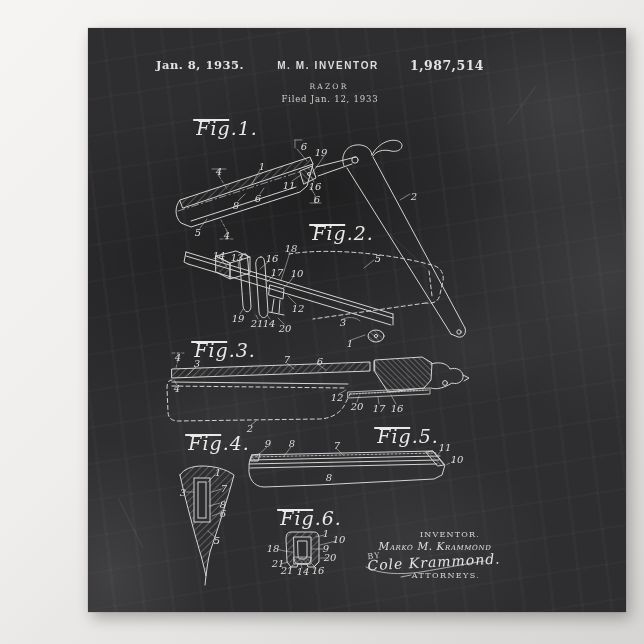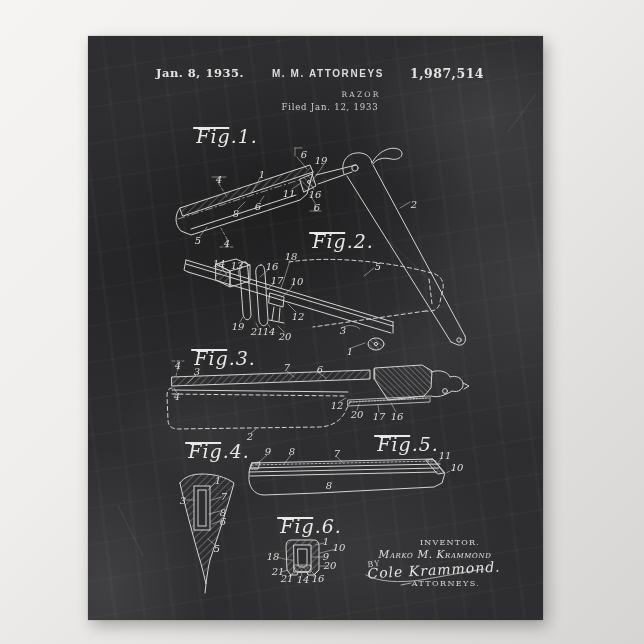--- a/index.html
+++ b/index.html
@@ -2,21 +2,21 @@
 <html><head>
 <meta charset="utf-8">
 <style>
   html,body{margin:0;padding:0;}
   body{
     width:644px;height:644px;overflow:hidden;position:relative;
     background:linear-gradient(135deg,#f5f4f3 0%,#efeeec 40%,#dedddb 78%,#d6d5d3 100%);
     font-family:"DejaVu Serif",serif;
   }
   .poster{
-    position:absolute;left:88px;top:36px;width:455px;height:584px;
+    position:absolute;left:88px;top:28px;width:538px;height:584px;
     box-shadow:4px 6px 14px rgba(0,0,0,.28), 0 0 1px rgba(0,0,0,.4);
   }
   .board{
     position:absolute;inset:0;background:#2e2e30;overflow:hidden;
   }
   
   .board::before{
     content:"";position:absolute;inset:0;z-index:1;pointer-events:none;
     background:
       radial-gradient(ellipse 200px 150px at 88% 14%, rgba(255,255,255,.08), transparent 65%),
@@ -32,21 +32,21 @@
     content:"";position:absolute;inset:0;z-index:3;pointer-events:none;
     background:
       repeating-linear-gradient(83deg, transparent 0 26px, rgba(255,255,255,.022) 26px 29px),
       repeating-linear-gradient(171deg, transparent 0 34px, rgba(255,255,255,.018) 34px 36px);
   }
   svg.art{position:absolute;inset:0;z-index:2;}
   .txt{position:absolute;z-index:4;transform:translate(-50%,-50%);white-space:nowrap;color:#e3e3e1;}
   .h-date   {left:112px;top:37px;font-size:11.5px;font-weight:bold;letter-spacing:.5px;}
   .h-name   {left:240px;top:37px;font-family:"Liberation Sans",sans-serif;font-size:10px;font-weight:bold;letter-spacing:1.6px;color:#dcdcda;}
   .h-number {left:359px;top:37px;font-size:12.5px;font-weight:bold;letter-spacing:.5px;text-align:right;}
-  .h-title  {left:241px;top:58px;font-size:7.5px;letter-spacing:2.2px;color:#c9c9c7;margin-left:32px;}
+  .h-title  {left:241px;top:58px;font-size:7.5px;letter-spacing:2.2px;color:#c9c9c7;}
   .h-filed  {left:242px;top:71px;font-size:8.5px;letter-spacing:.8px;color:#cfcfcd;}
   .figlabel{
     position:absolute;z-index:4;transform:translate(-50%,-50%);
     font:italic 19px "DejaVu Serif",serif;color:#e9e9e7;letter-spacing:1px;white-space:nowrap;
   }
   .figlabel i{position:absolute;left:-3px;top:2px;width:58%;height:1.6px;background:#e9e9e7;}
   .callout{
     position:absolute;z-index:4;transform:translate(-50%,-50%);
     font:italic 10px "DejaVu Serif",serif;color:#dededc;white-space:nowrap;
   }
@@ -220,21 +220,21 @@
         <path d="M 214,540 L 213,537"></path>
       </g>
 
       <g fill="none" stroke="#dcdcda" stroke-width="0.9" stroke-linecap="round" opacity="0.8">
         <path d="M 278,539 C 290,546 312,547 333,544 C 356,540 378,536 396,533"></path>
         <path d="M 313,549 L 323,547"></path>
       </g>
     </svg>
 
     <span class="txt h-date">Jan. 8, 1935.</span>
-    <span class="txt h-name">M. M. ATTORNEYS</span>
+    <span class="txt h-name">M. M. INVENTOR</span>
     <span class="txt h-number">1,987,514</span>
     <span class="txt h-title">RAZOR</span>
     <span class="txt h-filed">Filed Jan. 12, 1933</span>
 
     <div id="annotations">
         <span class="figlabel" style="left: 139px; top: 100px;">Fig.1.<i></i></span>
         <span class="callout" style="left: 131px; top: 143px;">4</span>
         <span class="callout" style="left: 174px; top: 138px;">1</span>
         <span class="callout" style="left: 216px; top: 118px;">6</span>
         <span class="callout" style="left: 233px; top: 124px;">19</span>

